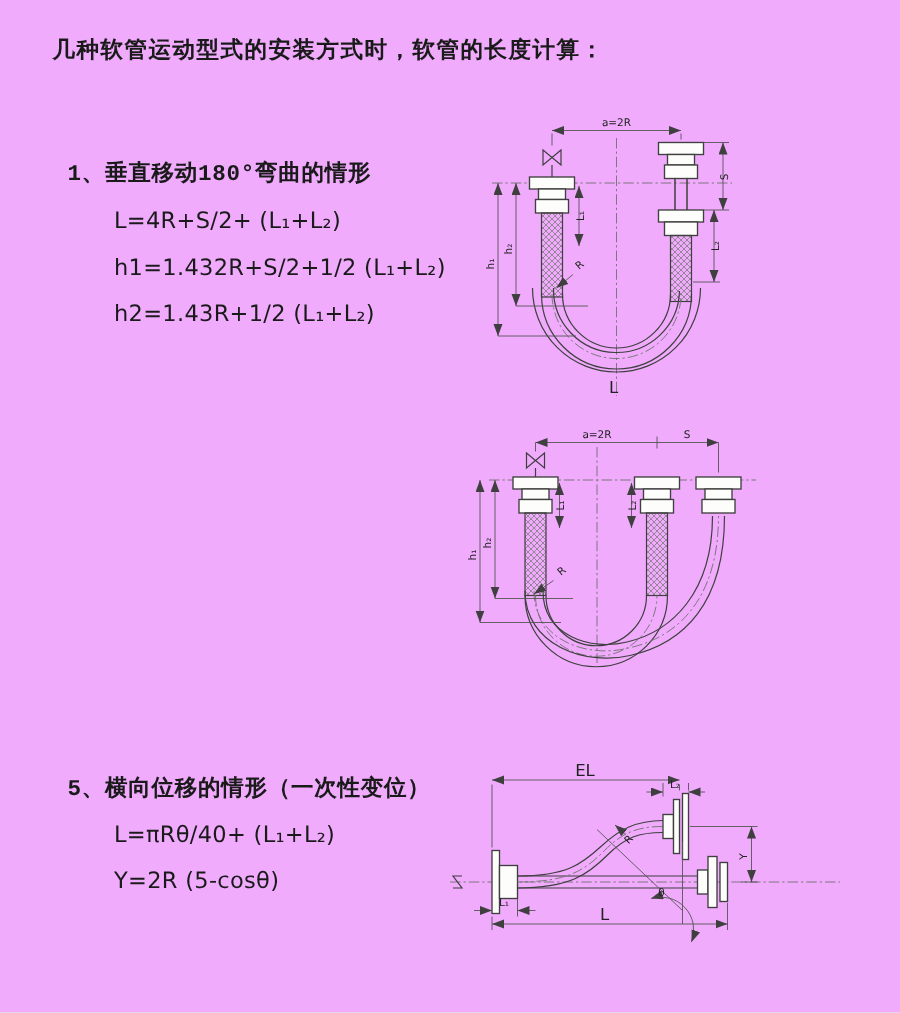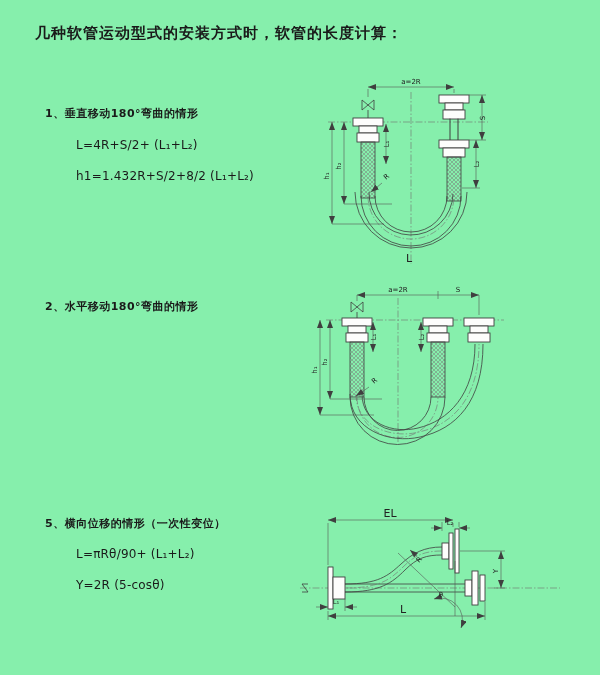--- a/index.html
+++ b/index.html
@@ -1,40 +1,41 @@
 <!DOCTYPE html>
 <html><head>
 <meta charset="utf-8">
 <style>
   html,body{margin:0;padding:0;background:#e9e9e9;}
-  .page{position:relative;width:600px;height:675px;background:#86efac;margin:0 auto;overflow:hidden;
+  .page{position:relative;width:600px;height:675px;background:#f0abfc;margin:0 auto;overflow:hidden;
         font-family:"DejaVu Sans","Liberation Sans",sans-serif;color:#1a1a1a;}
   .abs{position:absolute;white-space:nowrap;}
   .title{font-size:15px;font-weight:700;letter-spacing:1px;}
-  .heading{font-size:11px;font-weight:700;letter-spacing:.5px;}
-  .formula{font-size:12px;font-weight:500;letter-spacing:.2px;}
+  .heading{font-size:15px;font-weight:700;letter-spacing:.5px;font-family:Liberation Mono, monospace;}
+  .formula{font-size:15px;font-weight:500;letter-spacing:.2px;}
   svg{position:absolute;overflow:visible;}
   svg text{font-family:"DejaVu Sans",sans-serif;font-size:7px;fill:#222;}
   .ln{stroke:#3f3f3f;stroke-width:1;fill:none;stroke-linecap:round;}
   .th{stroke:#3f3f3f;stroke-width:.8;fill:none;}
   .dim{stroke:#555;stroke-width:.6;fill:none;}
   .cl{stroke:#707070;stroke-width:.6;fill:none;stroke-dasharray:7 2 1.5 2;}
   .fit{stroke:#3f3f3f;stroke-width:.9;fill:#fdfdfc;}
   .big{font-size:11px;}
 </style>
 </head>
 <body>
 
 <div class="page">
 
   <div class="abs title" style="left:35px;top:24px;">几种软管运动型式的安装方式时，软管的长度计算：</div>
 
   <div class="abs heading" style="left:45px;top:106px;">1、垂直移动180°弯曲的情形</div>
   <div class="abs formula" style="left:76px;top:138px;">L=4R+S/2+ (L₁+L₂)</div>
-  <div class="abs formula" style="left:76px;top:169px;">h1=1.432R+S/2+8/2 (L₁+L₂)</div>
+  <div class="abs formula" style="left:76px;top:169px;">h1=1.432R+S/2+1/2 (L₁+L₂)</div>
+  <div class="abs formula" style="left:76px;top:200px;">h2=1.43R+1/2 (L₁+L₂)</div>
 
   <svg style="left:322px;top:76px;" width="272" height="196" viewBox="0 0 272 196">
     <defs>
       <marker id="ae1" markerWidth="9" markerHeight="7" refX="8" refY="3" orient="auto" markerUnits="userSpaceOnUse">
           <path d="M0 0L8 3L0 6Z" fill="#3f3f3f"></path>
         </marker>
       <marker id="as1" markerWidth="9" markerHeight="7" refX="8" refY="3" orient="auto-start-reverse" markerUnits="userSpaceOnUse">
           <path d="M0 0L8 3L0 6Z" fill="#3f3f3f"></path>
         </marker>
       <pattern id="xh1" width="4" height="4" patternUnits="userSpaceOnUse">
@@ -113,21 +114,20 @@
     </g>
 
     <g>
       <line class="dim" x1="60" y1="107" x2="49" y2="116" marker-end="url(#ae1)"></line>
       <text x="64" y="104" font-size="9" transform="rotate(-40 64 104)">R</text>
     </g>
 
     <text class="big" x="87" y="186" text-anchor="middle">L</text>
   </svg>
 
-  <div class="abs heading" style="left:45px;top:299px;">2、水平移动180°弯曲的情形</div>
 
   <svg style="left:298px;top:282px;" width="300" height="168" viewBox="0 0 300 168">
     <defs>
       <marker id="ae2" markerWidth="9" markerHeight="7" refX="8" refY="3" orient="auto" markerUnits="userSpaceOnUse">
           <path d="M0 0L8 3L0 6Z" fill="#3f3f3f"></path>
         </marker>
       <marker id="as2" markerWidth="9" markerHeight="7" refX="8" refY="3" orient="auto-start-reverse" markerUnits="userSpaceOnUse">
           <path d="M0 0L8 3L0 6Z" fill="#3f3f3f"></path>
         </marker>
       <pattern id="xh2" width="4" height="4" patternUnits="userSpaceOnUse">
@@ -205,21 +205,21 @@
       <text x="29" y="80" transform="rotate(-90 29 80)" text-anchor="middle">h₂</text>
     </g>
 
     <g>
       <line class="dim" x1="71" y1="105" x2="58" y2="114" marker-end="url(#ae2)"></line>
       <text x="76" y="102" font-size="9" transform="rotate(-40 76 102)">R</text>
     </g>
   </svg>
 
   <div class="abs heading" style="left:45px;top:516px;">5、横向位移的情形（一次性变位）</div>
-  <div class="abs formula" style="left:76px;top:547px;">L=πRθ/90+ (L₁+L₂)</div>
+  <div class="abs formula" style="left:76px;top:547px;">L=πRθ/40+ (L₁+L₂)</div>
   <div class="abs formula" style="left:76px;top:578px;">Y=2R (5-cosθ)</div>
 
   <svg style="left:298px;top:503px;" width="300" height="130" viewBox="0 0 300 130">
     <defs>
       <marker id="ae3" markerWidth="9" markerHeight="7" refX="8" refY="3" orient="auto" markerUnits="userSpaceOnUse">
           <path d="M0 0L8 3L0 6Z" fill="#3f3f3f"></path>
         </marker>
       <marker id="as3" markerWidth="9" markerHeight="7" refX="8" refY="3" orient="auto-start-reverse" markerUnits="userSpaceOnUse">
           <path d="M0 0L8 3L0 6Z" fill="#3f3f3f"></path>
         </marker>

